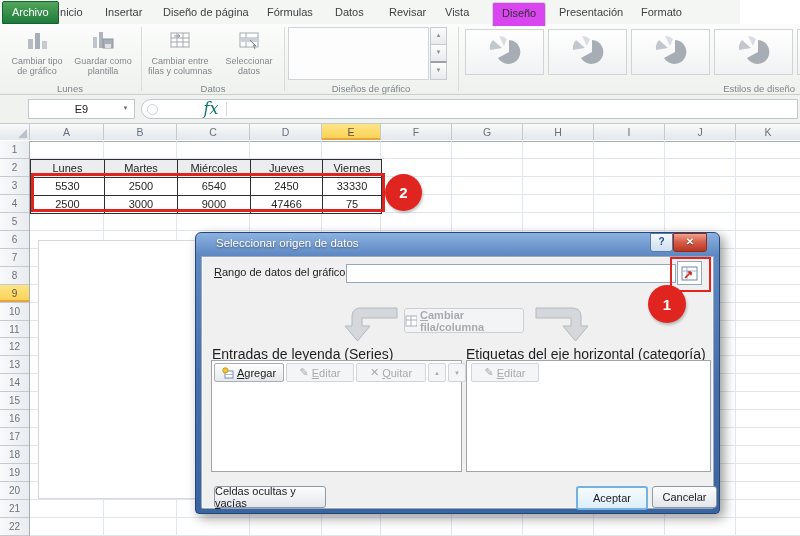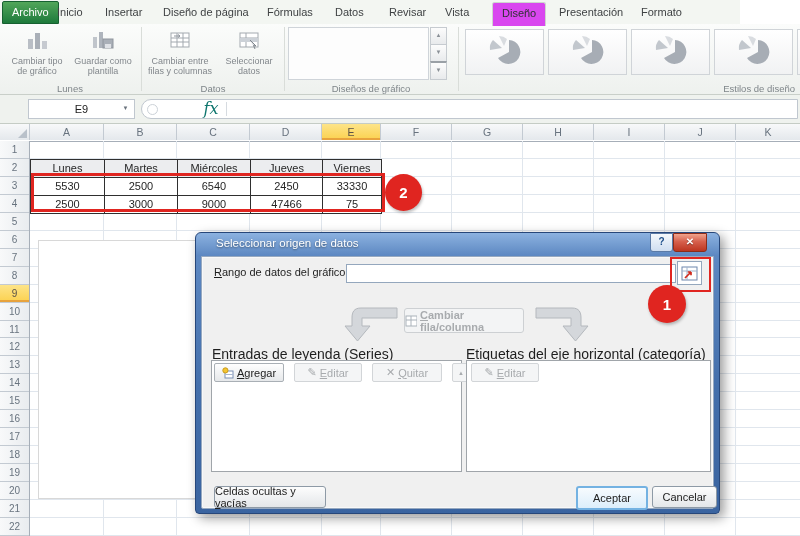--- a/index.html
+++ b/index.html
@@ -60,21 +60,21 @@
   #helpbtn{position:absolute;left:454px;top:0;width:21px;height:17px;background:linear-gradient(#f4f8fc,#cfdef0);border:1px solid #5a7aa6;border-radius:0 0 3px 3px;color:#1d4e89;font-size:10px;font-weight:bold;text-align:center;line-height:16px;}
   #closebtn{position:absolute;left:477px;top:0;width:32px;height:17px;background:linear-gradient(#f0a38c,#d65f4c 45%,#bc3520);border:1px solid #8c2c1a;border-radius:0 0 3px 3px;color:#fff;font-size:10px;font-weight:bold;text-align:center;line-height:16px;text-shadow:0 1px 1px rgba(0,0,0,.4);}
   #dlgc{position:absolute;left:5px;top:23px;width:511px;height:251px;background:#f0f0f0;border:1px solid #97a9c0;border-radius:0 0 2px 2px;box-shadow:inset 0 0 0 1px rgba(255,255,255,.5);font-size:11px;color:#1e1e1e;}
   .hk{text-decoration:underline;}
   #rangebox{position:absolute;left:144px;top:7px;width:322px;height:17px;background:#fff;border:1px solid #94a7bd;font-size:11px;line-height:17px;padding:0 3px;}
   #rangebtn{position:absolute;left:475px;top:4px;width:23px;height:22px;background:#fff;border:1px solid #94a7bd;display:flex;align-items:center;justify-content:center;}
   .dbtn{position:absolute;display:flex;align-items:center;justify-content:center;gap:3px;font-size:11px;}
   .dbtn.en{border:1px solid #8e9aa6;border-radius:3px;background:linear-gradient(#fdfdfd,#e3e6e9);color:#222;}
   .dbtn.dis{border:1px solid #cdd0d3;border-radius:3px;background:#f3f4f5;color:#a8abae;font-weight:bold;}
   .panel{position:absolute;top:103px;height:110px;background:#fff;border:1px solid #a0a5aa;}
-  .ptool{position:absolute;left:2px;top:2px;display:flex;gap:10px;}
+  .ptool{position:absolute;left:2px;top:2px;display:flex;gap:2px;}
   .ptool .tb{height:17px;display:flex;align-items:center;justify-content:center;gap:3px;font-size:11px;border-radius:2px;}
   .tb.en{border:1px solid #a9afb5;background:linear-gradient(#fefefe,#e6e8ea);color:#222;}
   .tb.dis{border:1px solid #d2d5d8;background:#f4f5f6;color:#a8abae;}
   .seclabel{position:absolute;top:89px;font-size:14px;color:#1e1e1e;}
   .footbtn{position:absolute;top:229px;height:20px;display:flex;align-items:center;justify-content:center;font-size:11px;}
   .arrow-svg{position:absolute;top:46px;}
 </style>
 </head>
 <body>
 

